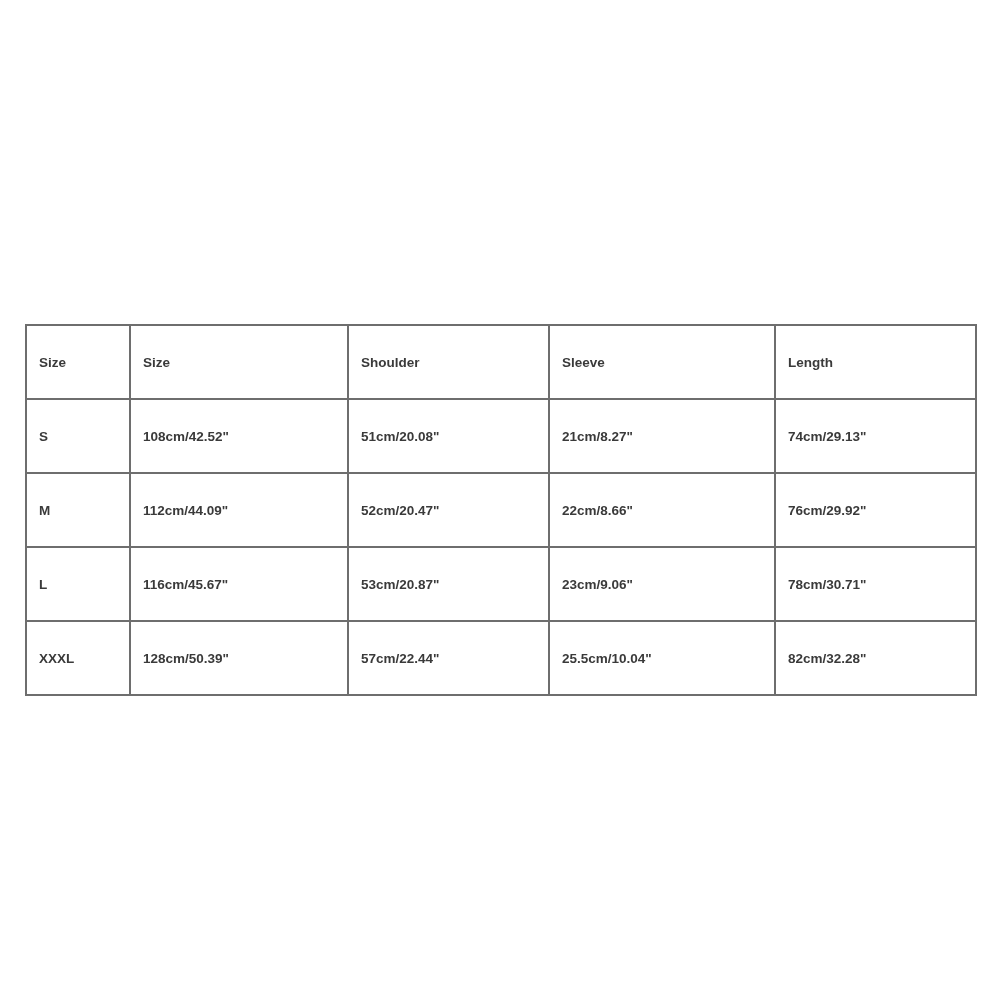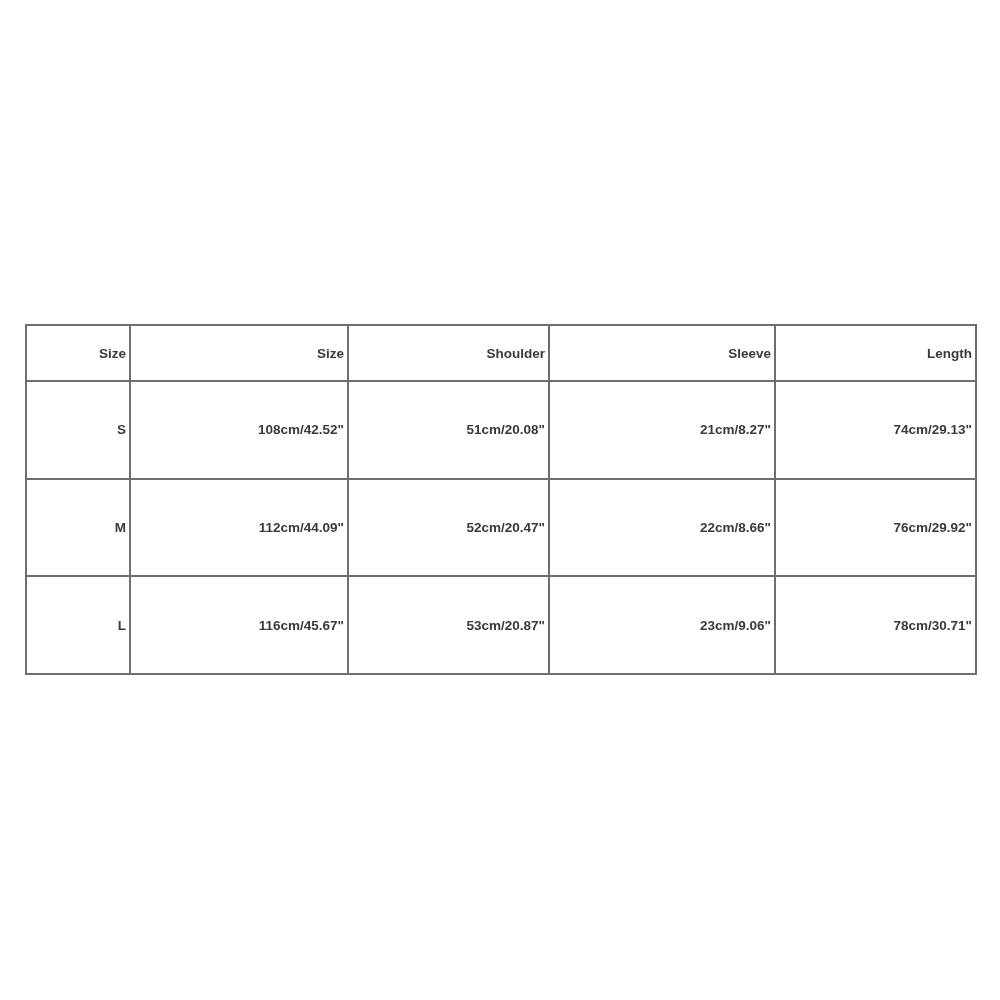--- a/index.html
+++ b/index.html
@@ -6,22 +6,22 @@
   body { width: 1000px; height: 1000px; position: relative; overflow: hidden; }
   .size-table {
     position: absolute; left: 25px; top: 324px;
     width: 950px; height: 351px;
     border-collapse: collapse; table-layout: fixed;
     font-family: "Liberation Sans", sans-serif;
     font-size: 13.5px; font-weight: bold; color: #3a3a3a;
   }
   .size-table td, .size-table th {
     border: 2px solid #6e6e6e;
-    text-align: right; vertical-align: middle;
-    height: 48px; padding: 3px;
+    text-align: left; vertical-align: middle;
+    height: 48px; padding: 12px;
     font-weight: bold;
   }
   col.c0 { width: 104px; }
   col.c1 { width: 218px; }
   col.c2 { width: 201px; }
   col.c3 { width: 226px; }
   col.c4 { width: 201px; }
 </style>
 </head>
 <body>
@@ -58,14 +58,21 @@
       <td>22cm/8.66"</td>
       <td>76cm/29.92"</td>
     </tr>
     <tr>
       <td>L</td>
       <td>116cm/45.67"</td>
       <td>53cm/20.87"</td>
       <td>23cm/9.06"</td>
       <td>78cm/30.71"</td>
     </tr>
+    <tr>
+      <td>XXXL</td>
+      <td>128cm/50.39"</td>
+      <td>57cm/22.44"</td>
+      <td>25.5cm/10.04"</td>
+      <td>82cm/32.28"</td>
+    </tr>
   </tbody>
 </table>
 
 </body></html>

